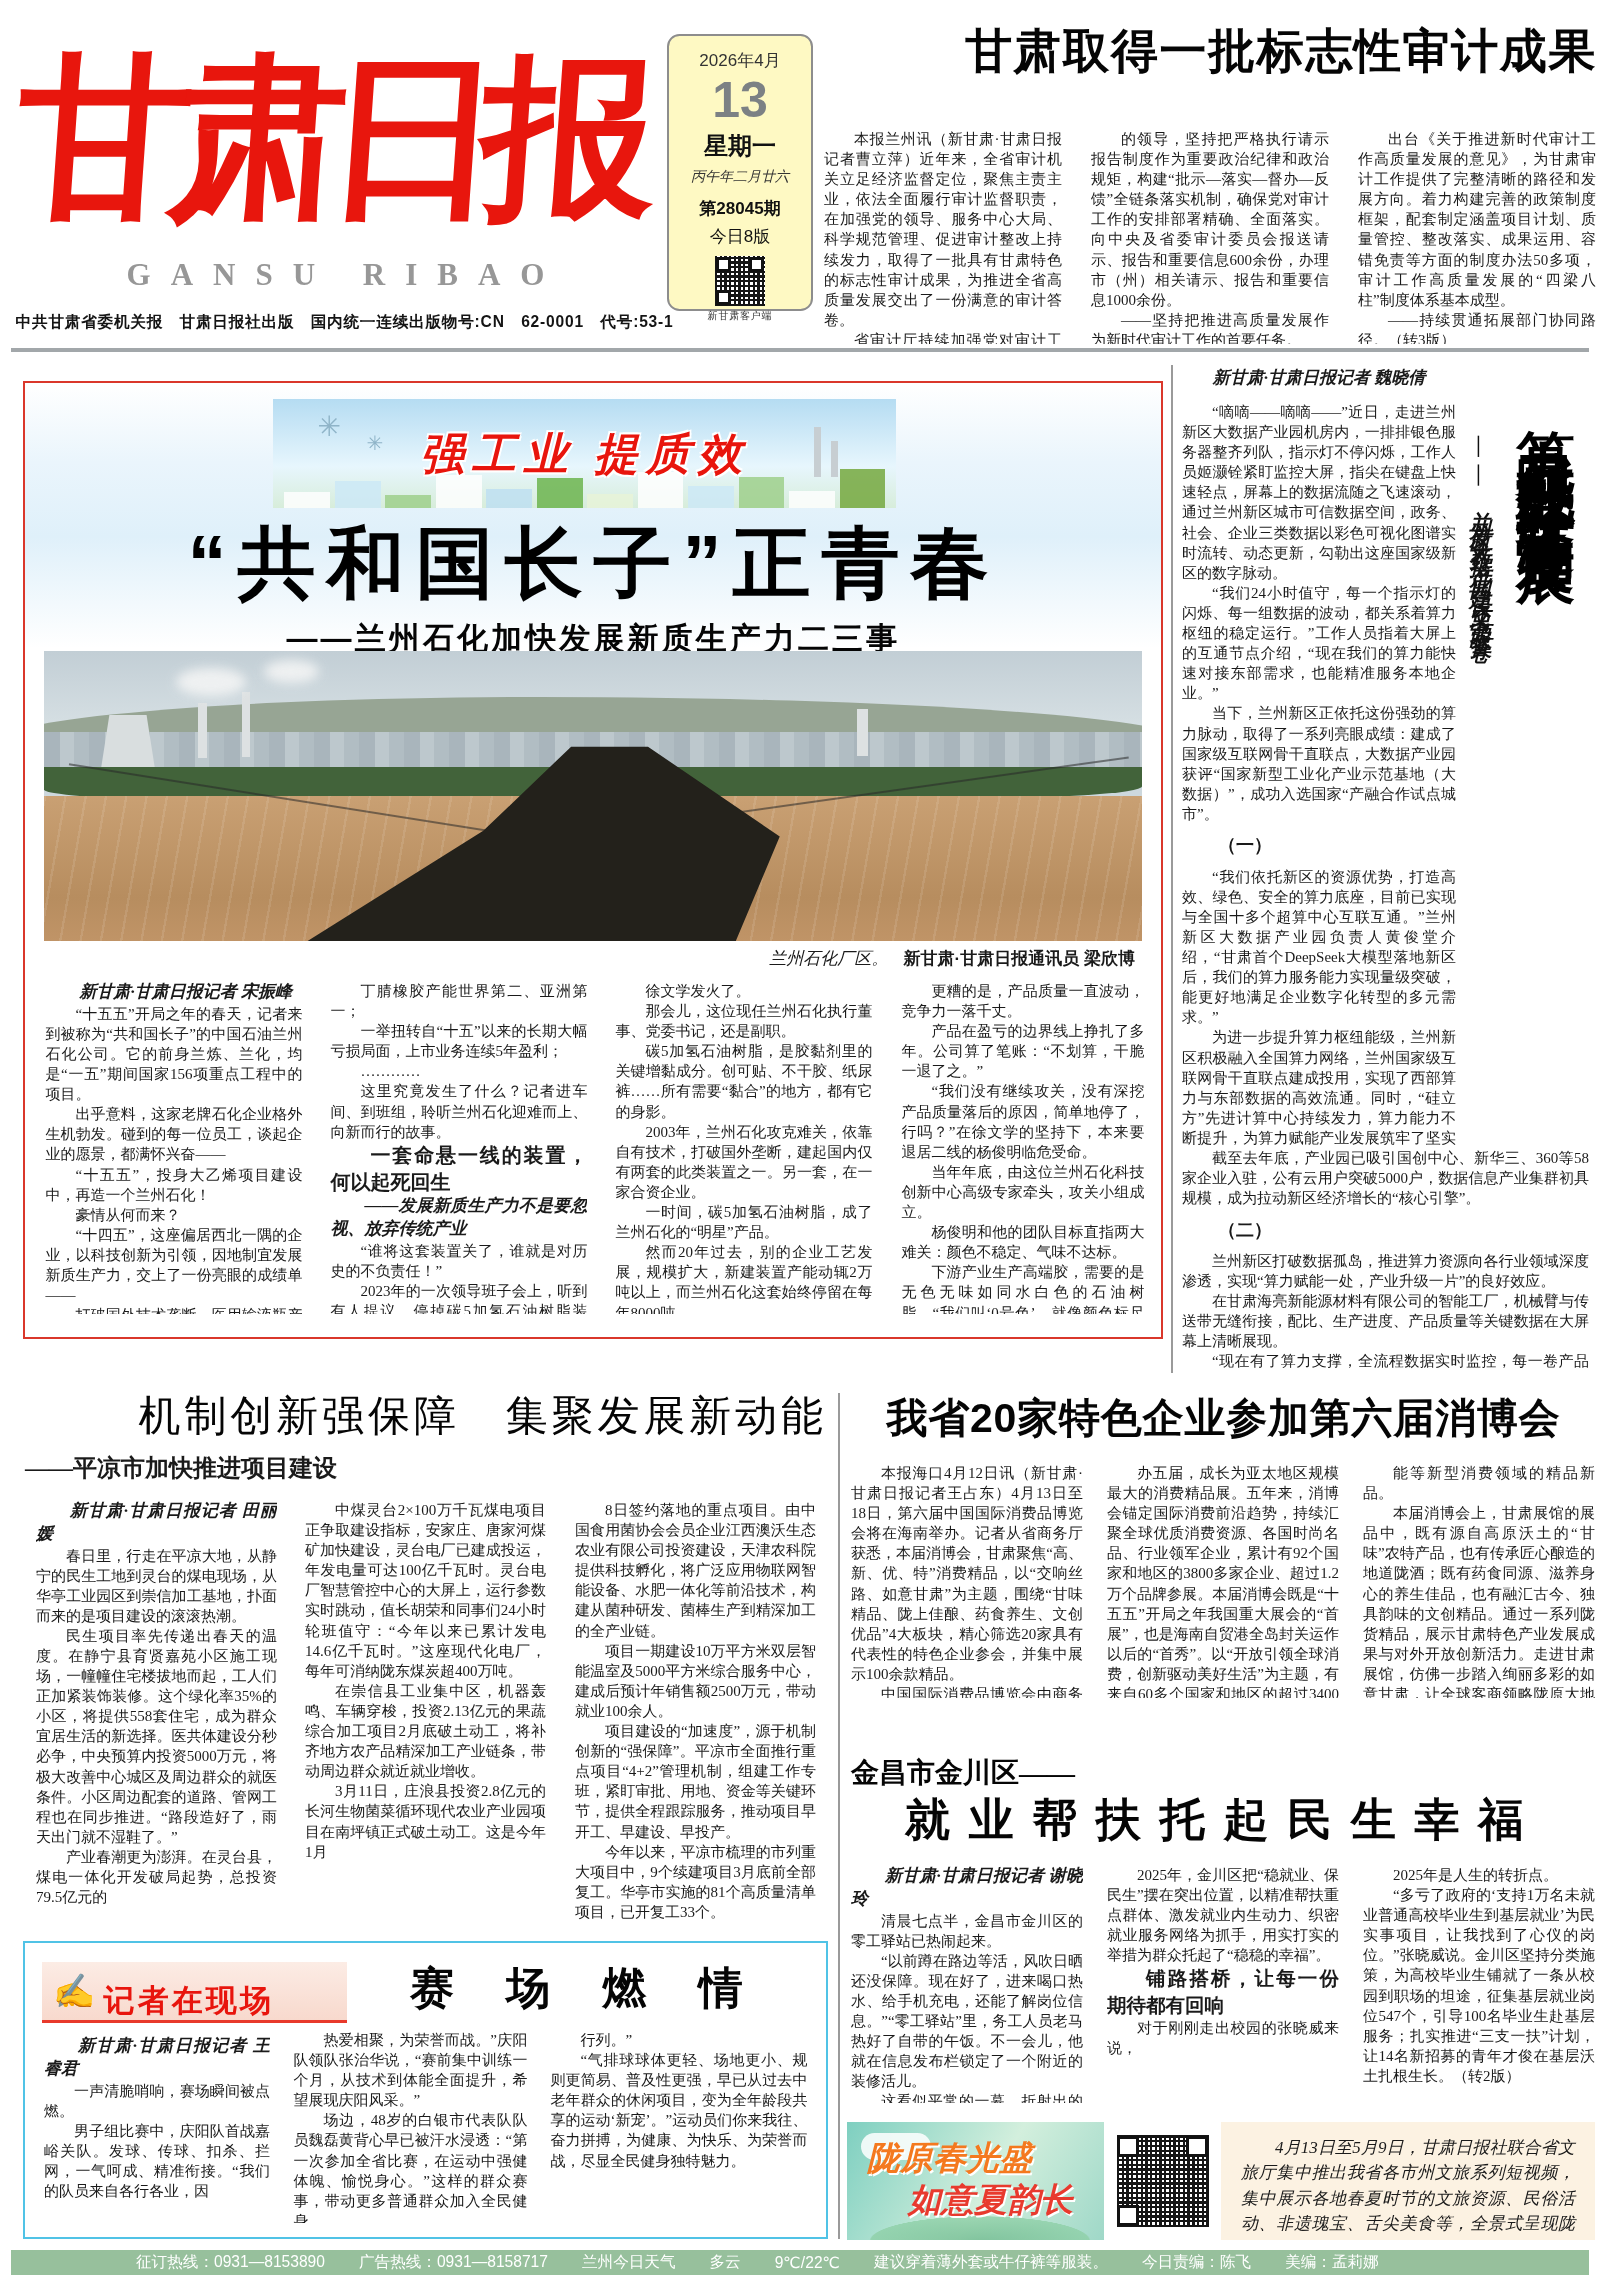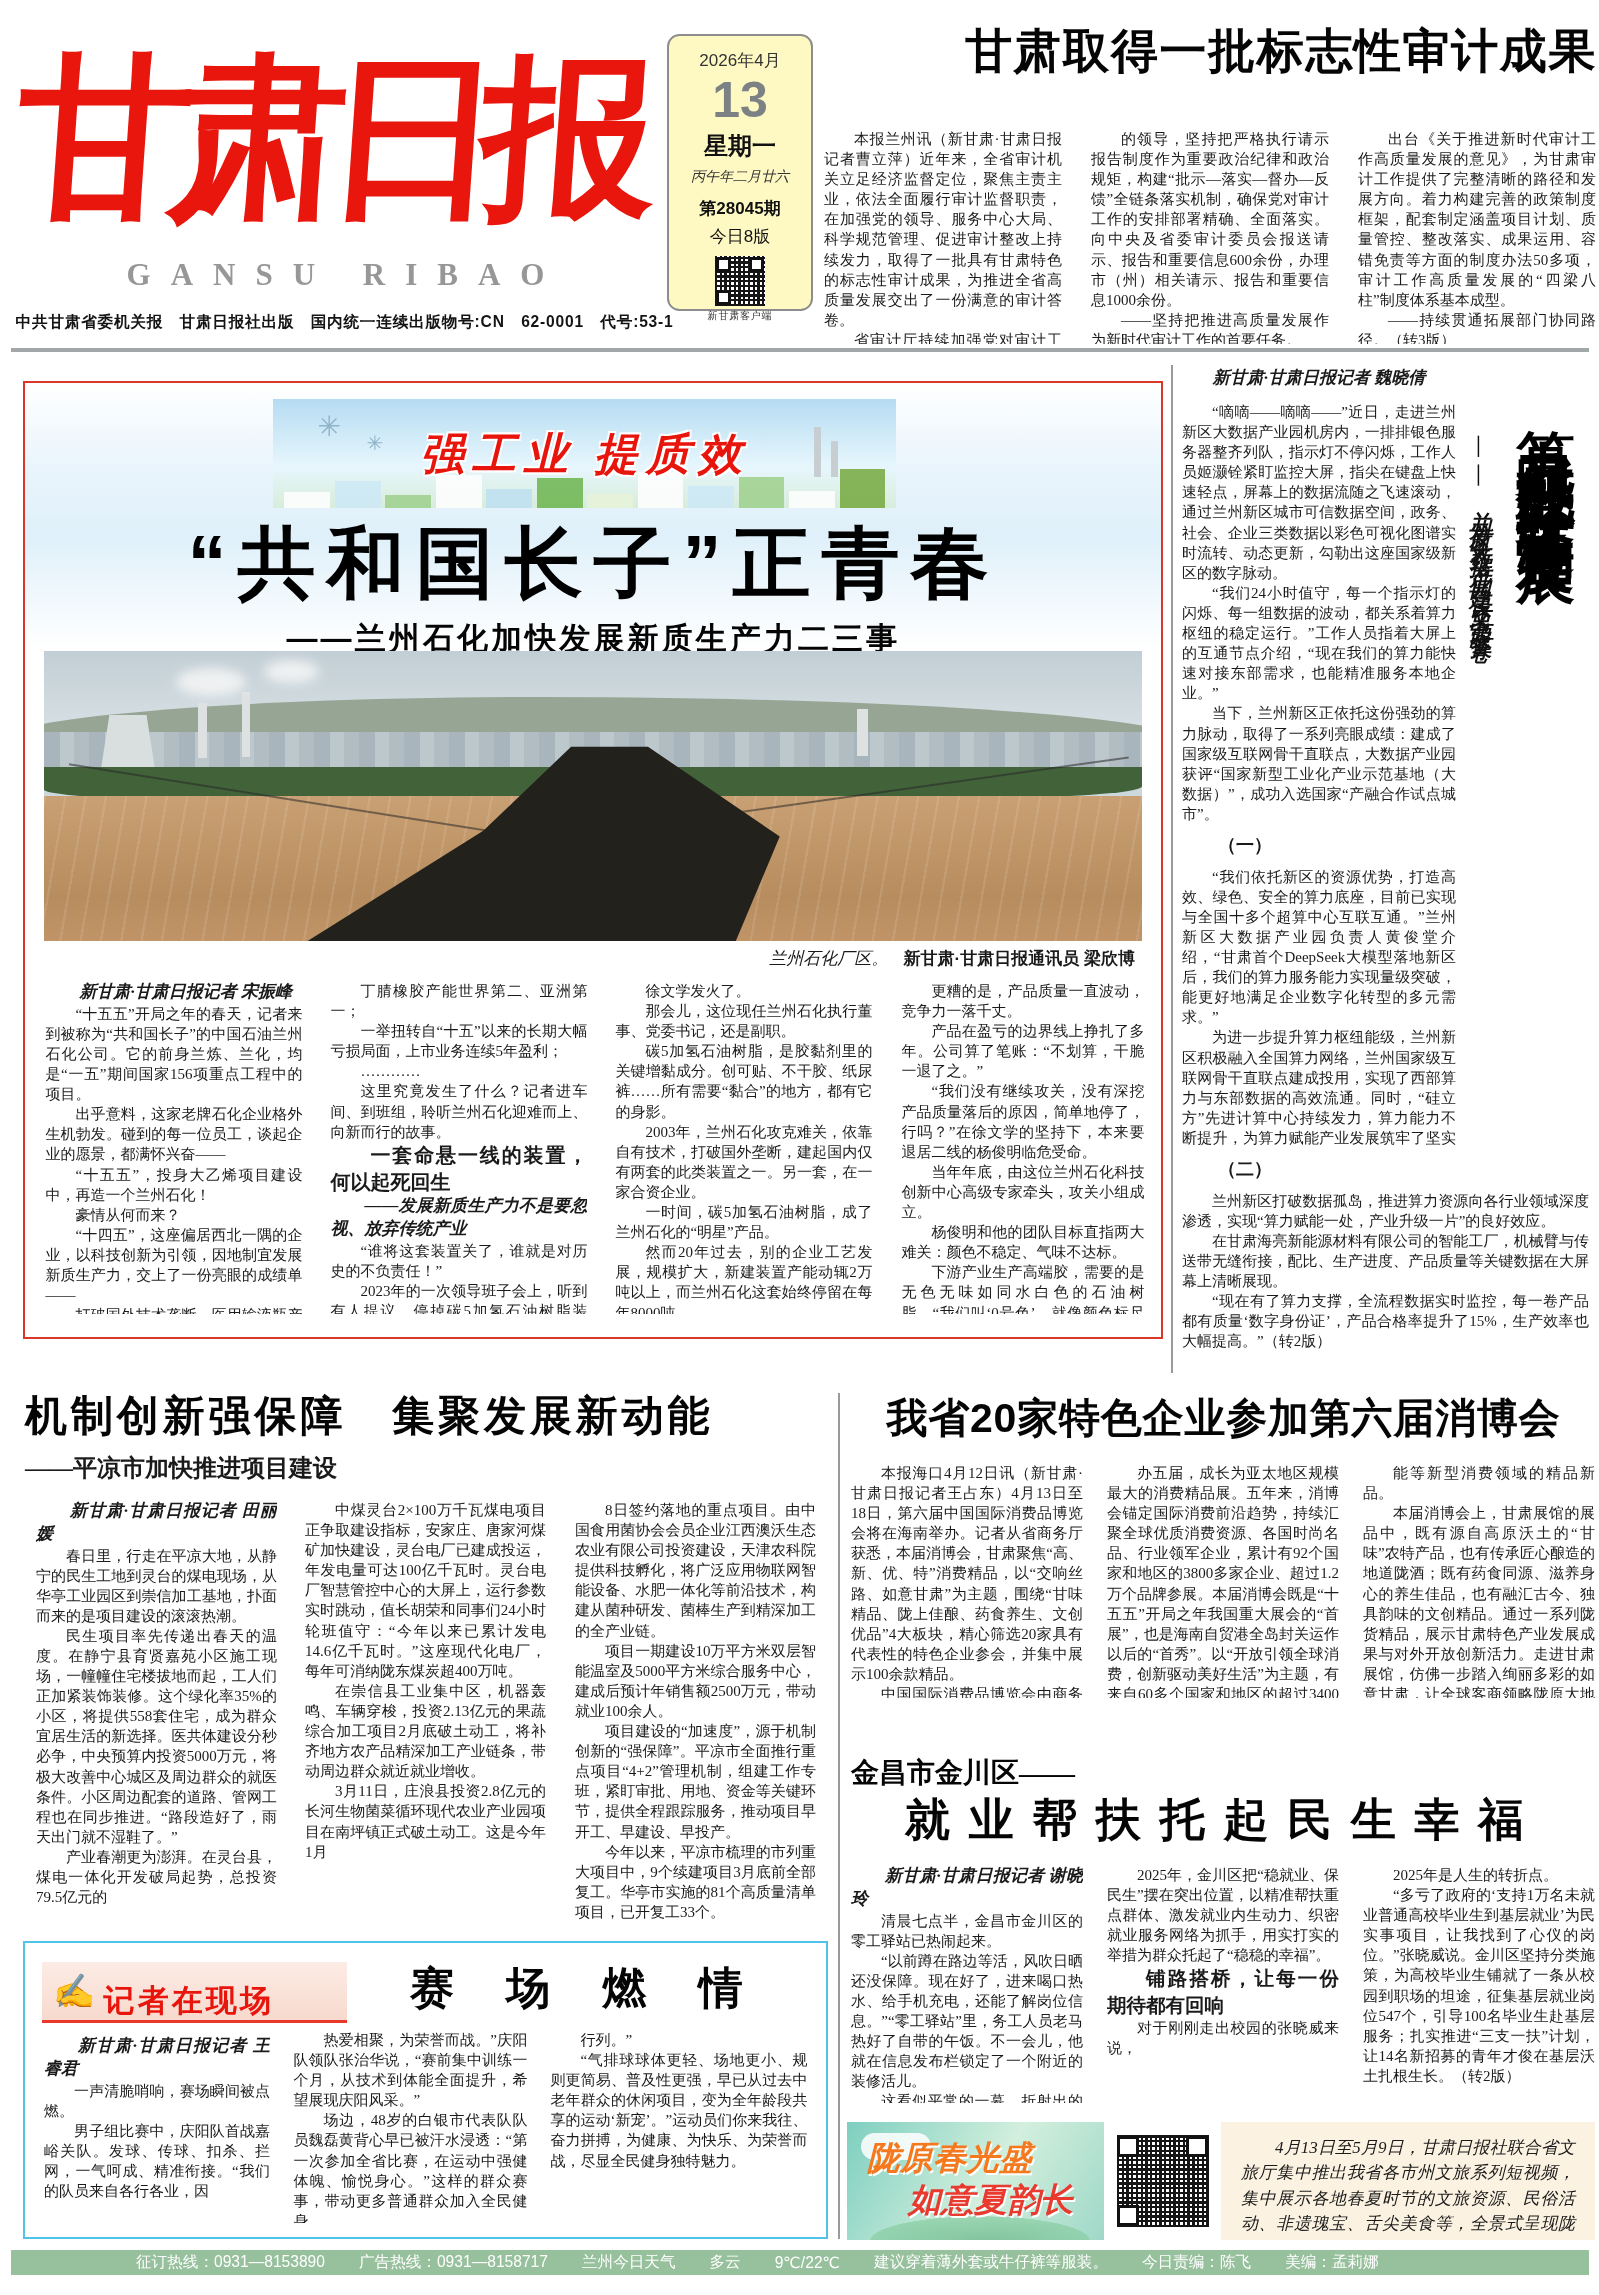--- a/index.html
+++ b/index.html
@@ -92,21 +92,21 @@
      font-size:17px;}
   .suanli-narrow{left:1182px;top:402px;width:274px;height:745px;font-size:15px;}
   .sec-marker{text-align:center;text-indent:0;font-family:"Liberation Sans","DejaVu Sans",sans-serif;
      font-weight:900;font-size:18px;margin:9.3px 0 !important;}
   .suanli-deck{left:1466px;top:436px;height:724px;writing-mode:vertical-rl;font-size:21px;font-style:italic;
      font-weight:700;letter-spacing:7.8px;color:#111;}
   .suanli-headline{left:1506px;top:382px;height:935px;writing-mode:vertical-rl;font-size:59px;
      font-weight:900;letter-spacing:11px;color:#000;font-family:"Liberation Sans","DejaVu Sans",sans-serif;}
   .suanli-wide{left:1182px;top:1148px;width:407px;height:226px;font-size:15px;}
   
-  .pl-headline{left:25px;top:1388px;width:802px;text-align:left;font-size:42px;font-weight:700;
+  .pl-headline{left:25px;top:1388px;width:802px;text-align:right;font-size:42px;font-weight:400;
      letter-spacing:3.9px;color:#050505;}
   .pl-deck{left:25px;top:1452px;width:802px;text-align:left;font-size:24px;font-weight:700;}
   .pl-col{top:1500px;height:427px;width:241px;font-size:15px;}
   
   .xb-headline{left:851px;top:1391px;width:745px;text-align:center;font-size:41px;font-weight:900;
      letter-spacing:0.8px;color:#050505;}
   .xb-col{top:1463px;height:235px;width:232px;font-size:15px;}
   
   .jc-kicker{left:851px;top:1754px;font-size:28px;font-weight:900;color:#050505;}
   .jc-headline{left:851px;top:1790px;width:745px;text-align:center;font-size:45px;font-weight:900;
@@ -291,20 +291,23 @@
       </div>
     <p class="sec-marker">（一）</p>
     <div>
         <p>“我们依托新区的资源优势，打造高效、绿色、安全的算力底座，目前已实现与全国十多个超算中心互联互通。”兰州新区大数据产业园负责人黄俊堂介绍，“甘肃首个DeepSeek大模型落地新区后，我们的算力服务能力实现量级突破，能更好地满足企业数字化转型的多元需求。”</p>
         <p>为进一步提升算力枢纽能级，兰州新区积极融入全国算力网络，兰州国家级互联网骨干直联点建成投用，实现了西部算力与东部数据的高效流通。同时，“硅立方”先进计算中心持续发力，算力能力不断提升，为算力赋能产业发展筑牢了坚实根基。</p>
       </div>
   </div>
   <div class="abs suanli-deck">——兰州新区大数据产业园建设交出亮眼答卷</div>
   <div class="abs suanli-headline">算力赋能数字经济蓬勃发展</div>
   <div class="col suanli-wide bodytext">
+    <div>
+        <p>截至去年底，产业园已吸引国创中心、新华三、360等58家企业入驻，公有云用户突破5000户，数据信息产业集群初具规模，成为拉动新区经济增长的“核心引擎”。</p>
+      </div>
     <p class="sec-marker">（二）</p>
     <div>
         <p>兰州新区打破数据孤岛，推进算力资源向各行业领域深度渗透，实现“算力赋能一处，产业升级一片”的良好效应。</p>
         <p>在甘肃海亮新能源材料有限公司的智能工厂，机械臂与传送带无缝衔接，配比、生产进度、产品质量等关键数据在大屏幕上清晰展现。</p>
         <p>“现在有了算力支撑，全流程数据实时监控，每一卷产品都有质量‘数字身份证’，产品合格率提升了15%，生产效率也大幅提高。”（转2版）</p>
       </div>
   </div>
 
   <div class="abs pl-headline sans">机制创新强保障　集聚发展新动能</div>
   <div class="abs pl-deck">——平凉市加快推进项目建设</div>

